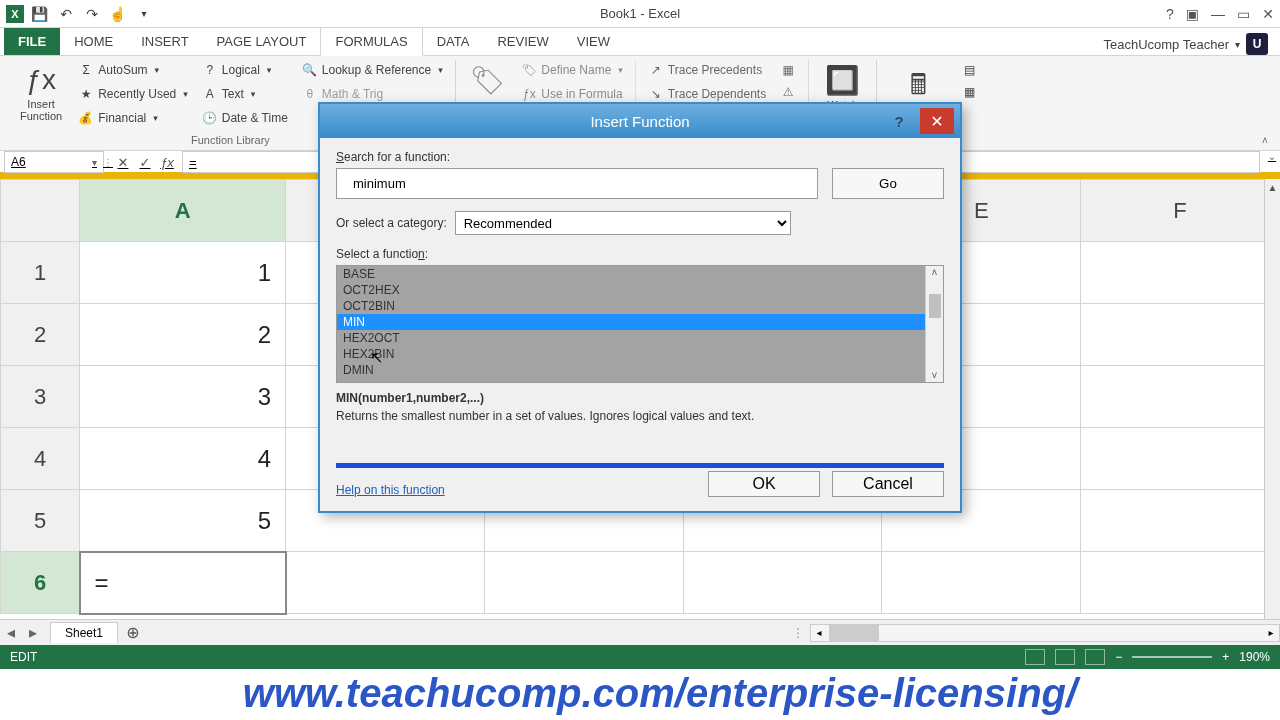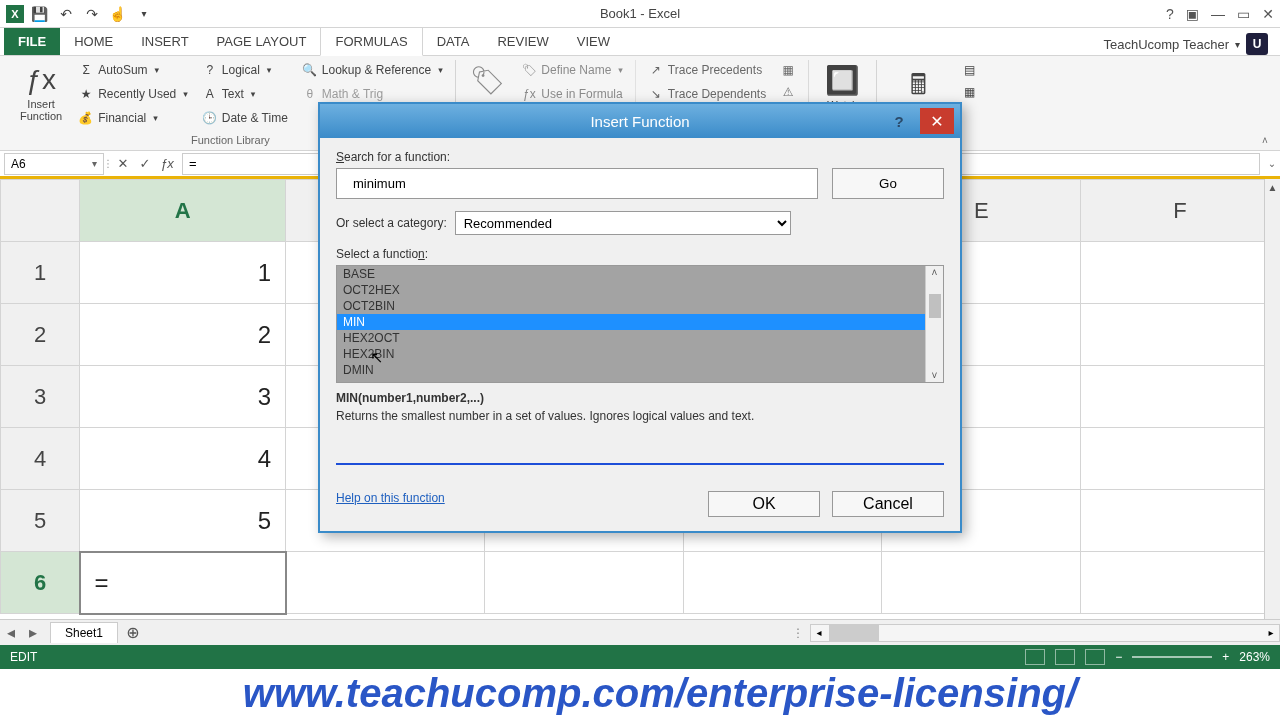--- a/index.html
+++ b/index.html
@@ -27,21 +27,21 @@
 .ribbon-group { border-right: 1px solid #d4d4d4; padding: 0 8px; display: flex; flex-direction: column; }
 .ribbon-group-body { flex: 1; display: flex; gap: 6px; align-items: flex-start; }
 .ribbon-group-label { font-size: 11px; color: #666; text-align: center; padding: 2px 0 4px; }
 .big-btn { display: flex; flex-direction: column; align-items: center; gap: 2px; padding: 4px 6px; font-size: 11px; color: #444; }
 .big-btn .icon { font-size: 28px; }
 .col-btns { display: flex; flex-direction: column; gap: 4px; }
 .small-btn { display: flex; align-items: center; gap: 4px; font-size: 12px; color: #444; padding: 2px 4px; }
 .small-btn .icon-tiny { width: 16px; height: 16px; display: inline-flex; align-items: center; justify-content: center; font-size: 12px; }
 
 
-.formula-row { height: 28px; background: #fff; border-bottom: 3px solid #eab308; display: flex; align-items: center; }
+.formula-row { height: 28px; background: #fff; border-bottom: 7px solid #eab308; display: flex; align-items: flex-start; text-decoration: underline; }
 .name-box { width: 100px; border: 1px solid #ccc; height: 22px; margin-left: 4px; display: flex; align-items: center; padding: 0 6px; font-size: 12px; background: #fff; }
 .name-box .dd { margin-left: auto; color: #666; font-size: 10px; }
 .fb-sep { width: 6px; height: 22px; display: flex; align-items: center; justify-content: center; color: #999; font-size: 10px; padding: 0 4px; }
 .fb-btn { width: 22px; height: 22px; display: flex; align-items: center; justify-content: center; color: #555; font-size: 13px; }
 .formula-bar { flex: 1; border: 1px solid #ccc; height: 22px; margin: 0 4px; padding: 0 6px; font-size: 13px; display: flex; align-items: center; }
 
 
 .grid { position: relative; height: 440px; overflow: hidden; }
 .grid table { border-collapse: collapse; table-layout: fixed; }
 .grid th, .grid td { border: 1px solid #d4d4d4; }
@@ -90,21 +90,21 @@
 .cat-row { display: flex; align-items: center; gap: 8px; margin-bottom: 12px; }
 .cat-row select { flex: 0 0 336px; height: 24px; border: 1px solid #999; font-size: 13px; padding-left: 4px; background: #fff; }
 .func-list { border: 1px solid #999; background: #a3a3a3; height: 118px; position: relative; overflow: hidden; margin-bottom: 8px; }
 .func-list .row { padding: 1px 6px; font-size: 12px; }
 .func-list .row.sel { background: #1e90ff; color: #fff; }
 .func-list .scroll { position: absolute; right: 0; top: 0; bottom: 0; width: 18px; background: #f0f0f0; border-left: 1px solid #ccc; display: flex; flex-direction: column; justify-content: space-between; align-items: center; }
 .func-list .scroll .arrow { font-size: 10px; color: #555; padding: 1px; }
 .func-list .scroll .thumb { position: absolute; right: 2px; top: 28px; width: 12px; height: 24px; background: #c0c0c0; }
 .func-sig { font-weight: bold; margin-bottom: 4px; }
 .func-desc { margin-bottom: 40px; }
-.dialog-footer { display: flex; align-items: flex-start; border-top: 2px solid #1d4ed8; padding-top: 26px; }
+.dialog-footer { display: flex; align-items: flex-end; border-top: 5px solid #1d4ed8; padding-top: 3px; }
 .dialog-footer .help-link { color: #1e5fbf; text-decoration: underline; font-size: 12px; }
 .dialog-footer .btns { margin-left: auto; display: flex; gap: 12px; }
 .dialog-footer button { width: 112px; height: 26px; border: 1px solid #999; background: #f7f7f7; font-size: 16px; }
 
 .cursor { position: absolute; left: 370px; top: 348px; z-index: 20; font-size: 16px; pointer-events: none; }
 </style>
 </head>
 <body>
 
 <div class="titlebar">
@@ -379,21 +379,21 @@
 
 <div class="statusbar">
   <span>EDIT</span>
   <div class="right">
     <div class="view-btn"></div>
     <div class="view-btn"></div>
     <div class="view-btn"></div>
     <span>−</span>
     <div class="slider"></div>
     <span>+</span>
-    <span>263%</span>
+    <span>190%</span>
   </div>
 </div>
 
 <div class="watermark">www.teachucomp.com/enterprise-licensing/</div>
 
 <div class="dialog-backdrop">
   <div class="dialog">
     <div class="dialog-title">
       <span>Insert Function</span>
       <div class="help">?</div>

